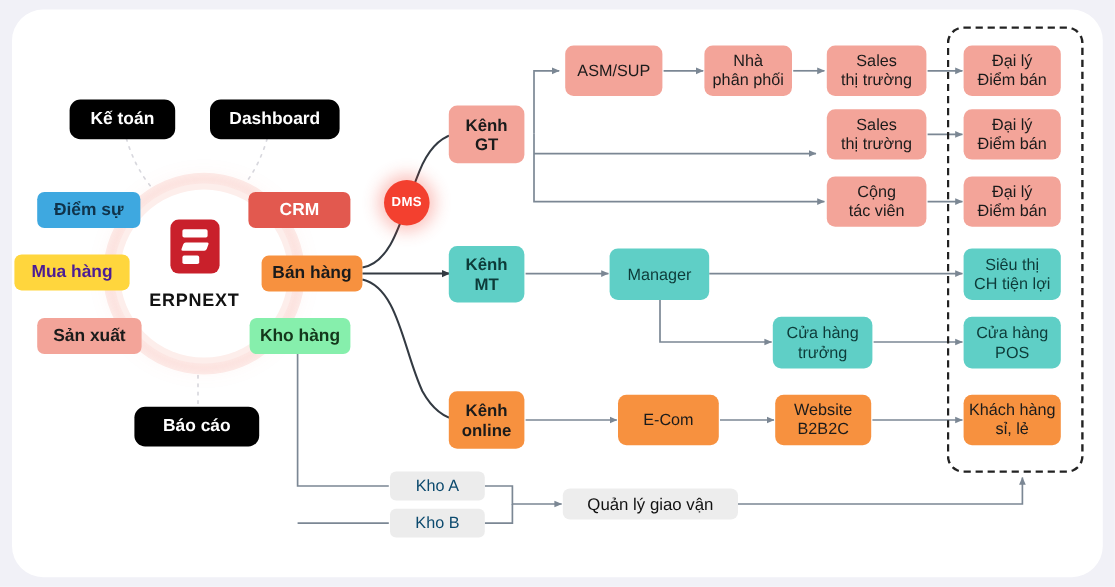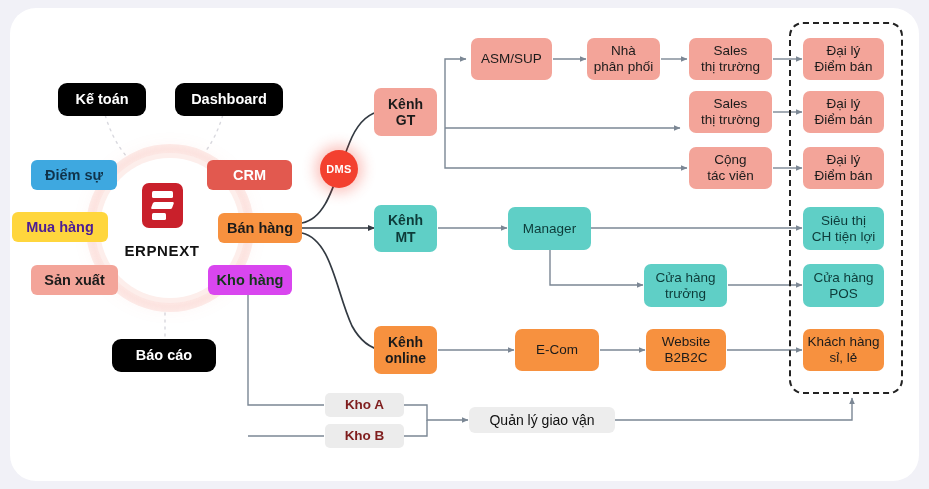--- a/index.html
+++ b/index.html
@@ -26,23 +26,23 @@
     color:#1b1b1b;
     white-space:pre-line;
   }
   .chip{border-radius:6px;font-size:14.5px;font-weight:600;}
   .dark{background:#000000;color:#ffffff;border-radius:9px;font-size:14.5px;font-weight:600;}
   .salmon{background:#f3a499;}
   .salmon-d{background:#e2594f;color:#ffffff;}
   .blue{background:#3ea8e0;color:#10334a;}
   .yellow{background:#ffd63d;color:#4c1d95;}
   .orange{background:#f7913f;}
-  .green{background:#d946ef;color:#14371b;}
+  .green{background:#86efac;color:#14371b;}
   .teal{background:#5fcfc6;color:#0d3b39;}
-  .grey{background:#ececec;color:#7f1d1d;font-weight:700;font-size:13.5px;border-radius:5px;}
+  .grey{background:#ececec;color:#0c4a6e;font-weight:400;font-size:13.5px;border-radius:5px;}
   .grey-wide{background:#ededed;color:#111;font-weight:500;font-size:14px;border-radius:6px;}
   .flow{font-size:13.5px;font-weight:500;}
   .flow.b{font-weight:700;font-size:14px;}
 
   #halo{
     position:absolute;left:96px;top:152px;width:168px;height:168px;border-radius:50%;
     background:radial-gradient(circle at 50% 50%, #ffffff 0%, #ffffff 54%, #fde9e6 66%, #fdf3f1 78%, rgba(255,255,255,0) 92%);
   }
   #ring{
     position:absolute;left:110px;top:166px;width:140px;height:140px;border-radius:50%;

